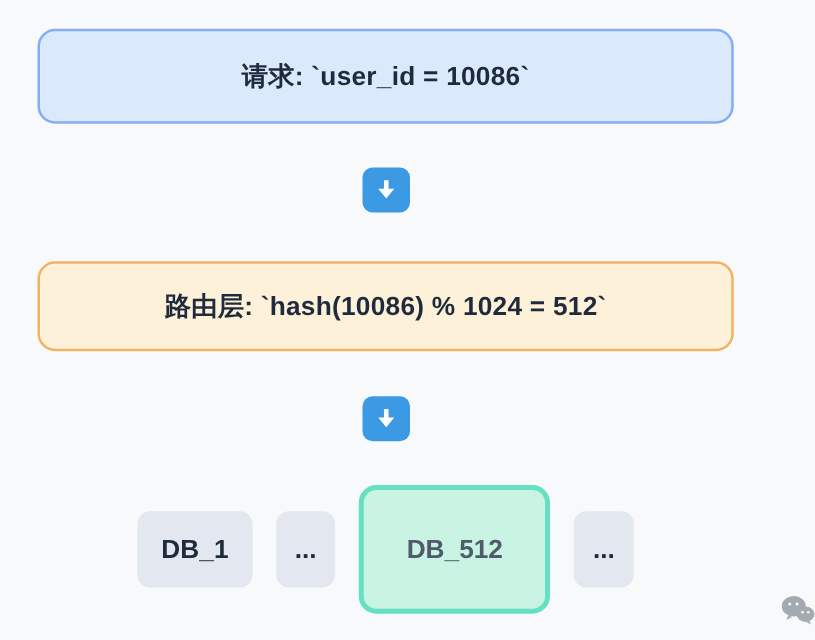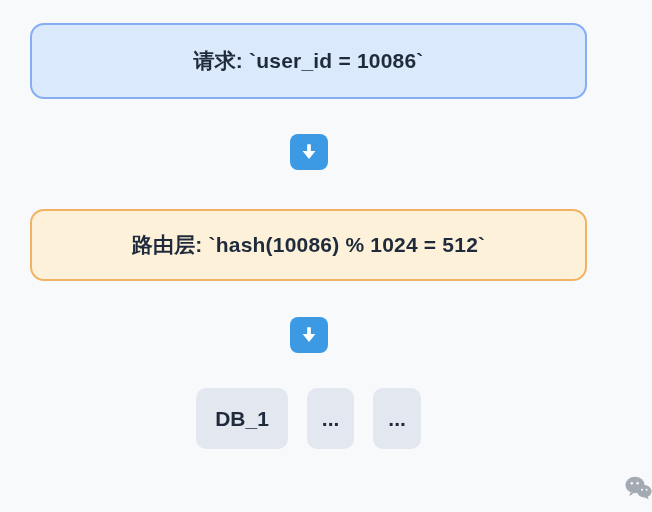--- a/index.html
+++ b/index.html
@@ -90,20 +90,21 @@
 
     <div class="arrow-badge arrow-badge--second">
       <svg width="22" height="22" viewBox="0 0 24 24" aria-hidden="true">
         <path d="M10 3.5 H14 V11 H19 L12 19.5 L5 11 H10 Z" fill="#ffffff"></path>
       </svg>
     </div>
 
     <div class="db-row">
       <div class="db-node">DB_1</div>
       <div class="db-node db-node--dots">...</div>
+      <div class="db-node db-node--highlight">DB_512</div>
       <div class="db-node db-node--dots">...</div>
     </div>
 
   </div>
 
   <div class="watermark">
     <span>
       <svg width="27" height="24" viewBox="0 0 27 24" aria-hidden="true">
         <g fill="#a4aab2">
           <ellipse cx="10" cy="9" rx="9.6" ry="8.2"></ellipse>

